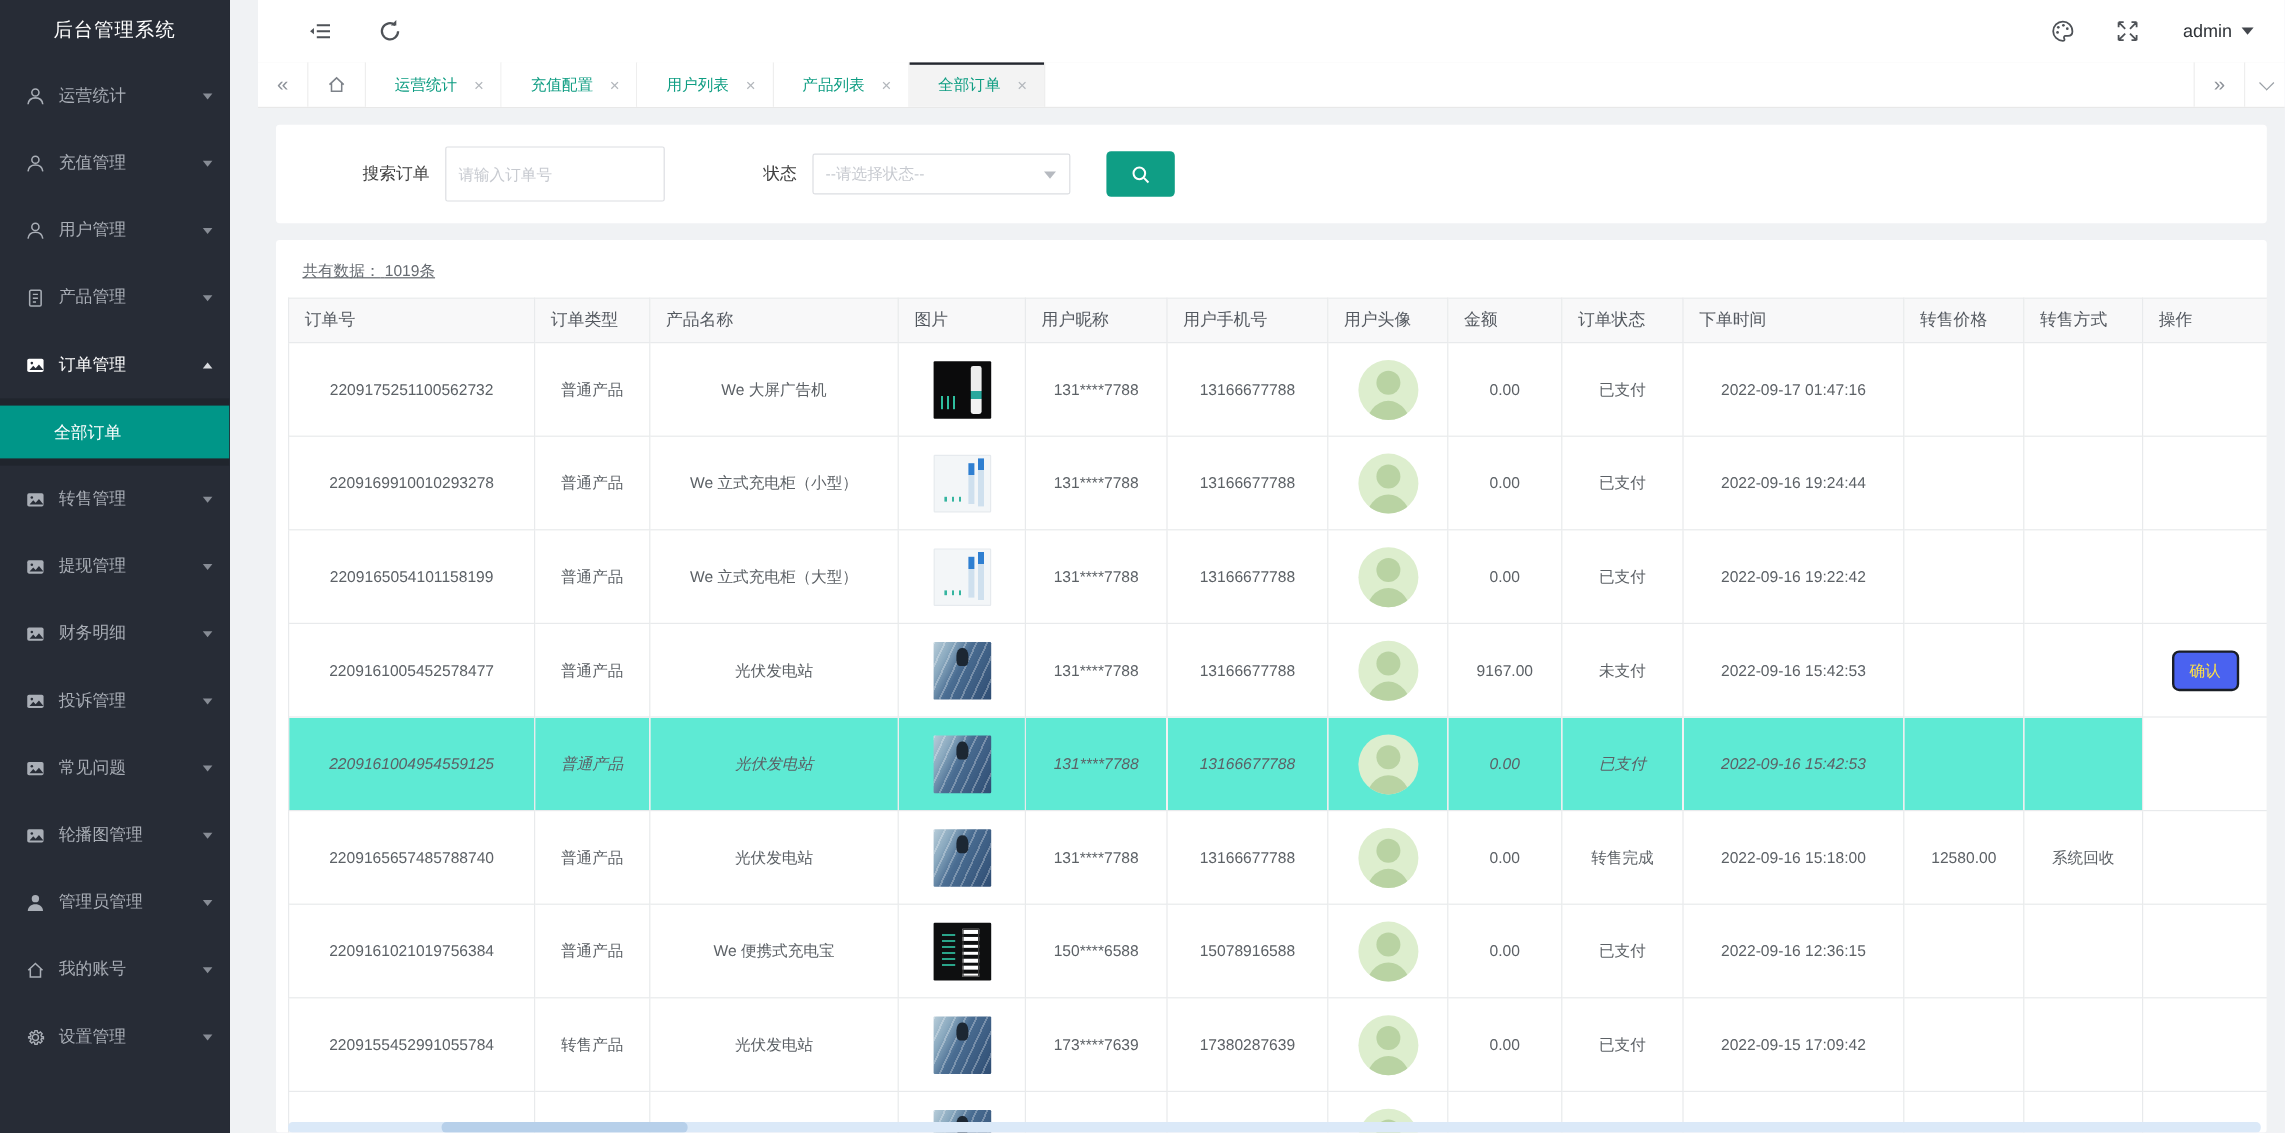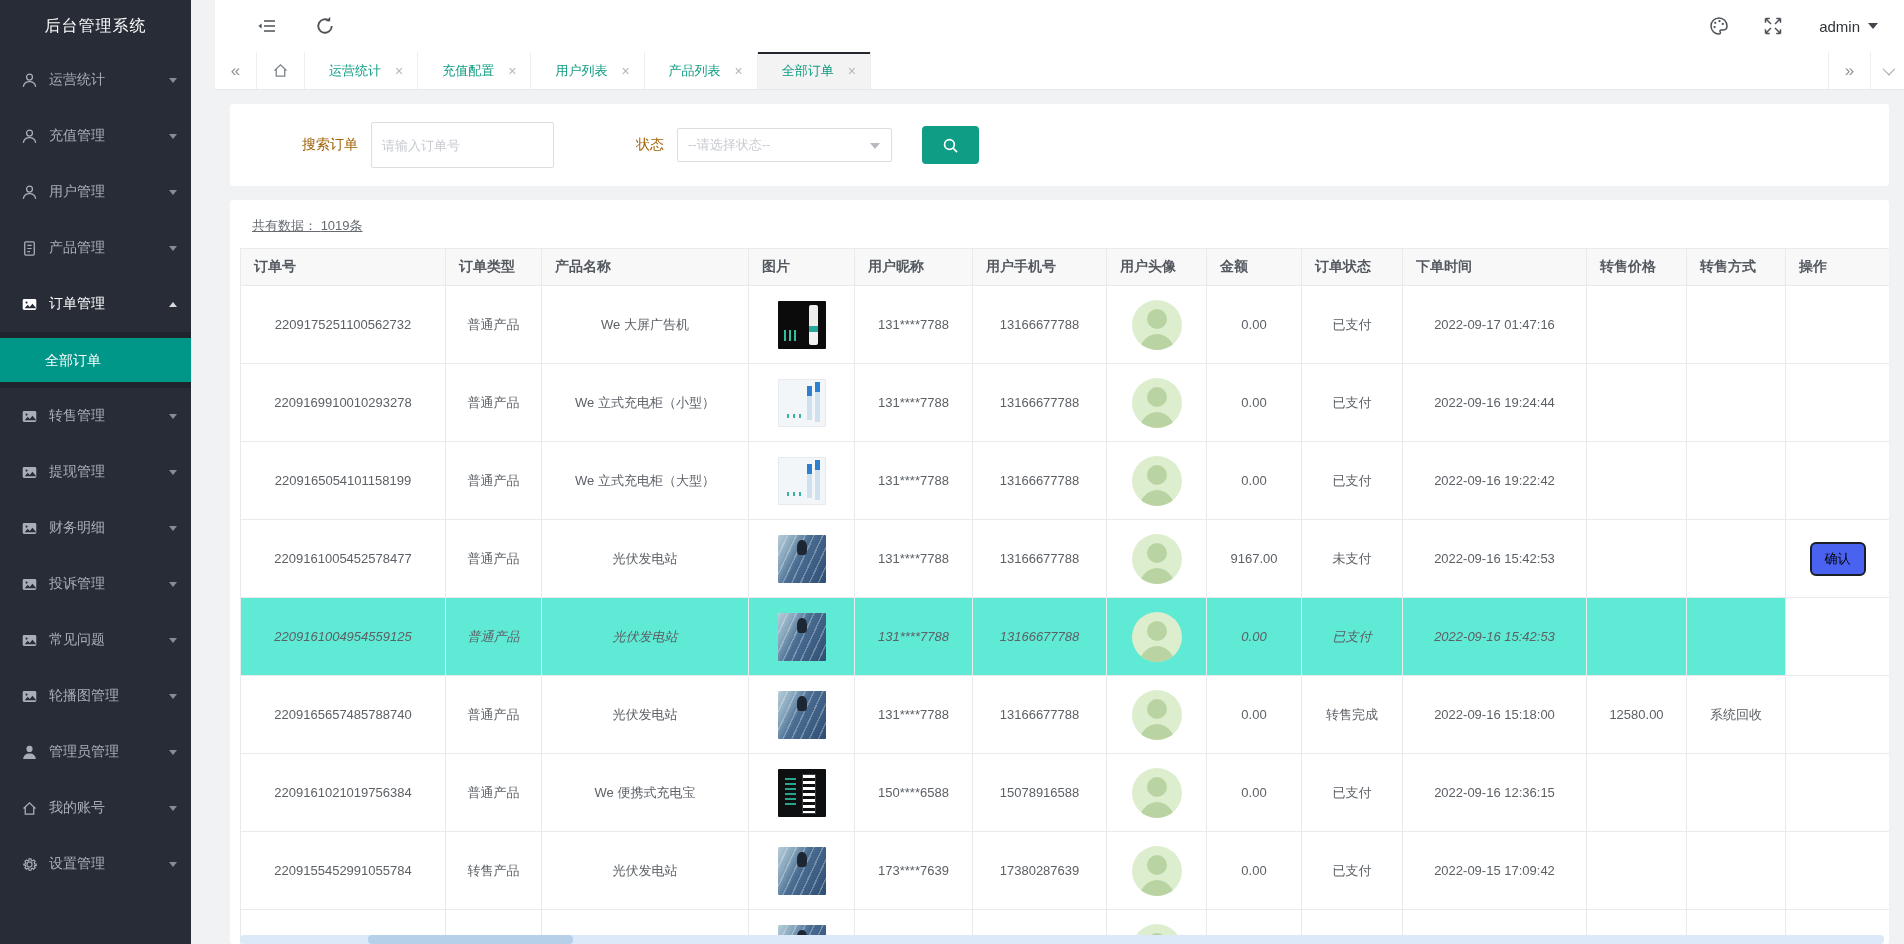--- a/index.html
+++ b/index.html
@@ -47,44 +47,44 @@
   .tab.active::before { content:""; position:absolute; top:0; left:0; right:0; height:2px; background:#23272f; }
   .tab-close { margin-left:14px; color:#b3b7bc; font-size:14px; }
   .tab-spacer { flex:1; }
   .tab-dd { width:34px; display:flex; align-items:center; justify-content:center; border-left:1px solid #eee; cursor:pointer; }
   .chev-down { width:9px; height:9px; border-right:1.6px solid #9aa0a6; border-bottom:1.6px solid #9aa0a6;
                transform:rotate(45deg) translateY(-2px); }
 
   
   .content { flex:1; padding:14px 15px 0; overflow:hidden; }
   .search-panel { background:#fff; border-radius:3px; height:82px; display:flex; align-items:center; padding-left:72px; }
-  .field-label { font-size:14px; color:#a16207; margin-right:13px; }
+  .field-label { font-size:14px; color:#404040; margin-right:13px; }
   .text-input { width:183px; height:46px; border:1px solid #dcdee2; border-radius:2px; padding:0 10px;
                 font-size:13px; color:#515a6e; outline:none; background:#fff; }
   .text-input::placeholder { color:#c7cad0; }
   .gap { width:82px; }
   .select-box { width:215px; height:34px; border:1px solid #dcdee2; border-radius:2px; position:relative;
                 background:#fff; cursor:pointer; display:flex; align-items:center; padding:0 26px 0 10px;text-align:right; }
   .select-placeholder { font-size:13px; color:#c7cad0; }
   .select-caret { position:absolute; right:11px; top:14px; width:0; height:0;
                   border-left:5px solid transparent; border-right:5px solid transparent; border-top:6px solid #b6bac0; }
   .search-btn { width:57px; height:38px; background:#0f9e85; border:none; border-radius:4px; margin-left:30px;
                 cursor:pointer; display:flex; align-items:center; justify-content:center; }
   .search-btn svg { width:19px; height:19px; }
 
   .table-panel { background:#fff; border-radius:3px; margin-top:14px; height:744px; position:relative;
                  overflow:hidden; padding:10px 10px 0; }
   .total-line { text-align:left; font-size:13px; color:#666b71; padding:7px 12px 13px;text-decoration:underline; }
   table { border-collapse:collapse; table-layout:fixed; width:1649px; }
-  th { background:#f8f8f9; border:1px solid #e8eaec; height:37px; font-weight:bold; text-align:left;
+  th { background:#f8f8f9; border:1px solid #e8eaec; height:37px; font-weight:normal; text-align:left;
        padding-left:13px; font-size:14px; color:#545960; }
   td { border:1px solid #e8eaec; height:78px; text-align:center; font-size:13px; color:#5c6166; overflow:hidden; }
   tr.highlight td:not(:last-child) { background:#5eead4;font-style:italic; }
 
-  .confirm-btn { background:#4a62f0; color:#000000; border:2px solid #1a1e26; border-radius:6px;
+  .confirm-btn { background:#4a62f0; color:#fde047; border:2px solid #1a1e26; border-radius:6px;
                  padding:6px 13px; font-size:13px; cursor:pointer; font-family:inherit; }
 
   
   .pimg { width:48px; height:48px; margin:0 auto; position:relative; border-radius:1px; }
   .pimg.ad-machine { background:#0b0b0c; }
   .pimg.ad-machine::after { content:""; position:absolute; right:8px; top:4px; width:9px; height:40px; border-radius:2px;
       background:linear-gradient(#ededed 0 52%, #2aa89d 52% 68%, #f2f2f2 68% 100%); }
   .pimg.ad-machine::before { content:""; position:absolute; left:6px; bottom:8px; width:15px; height:11px;
       background:repeating-linear-gradient(90deg,#2fbf9f 0 2px,transparent 2px 5px); }
   .pimg.cabinet { border:1px solid #e6eaee;

